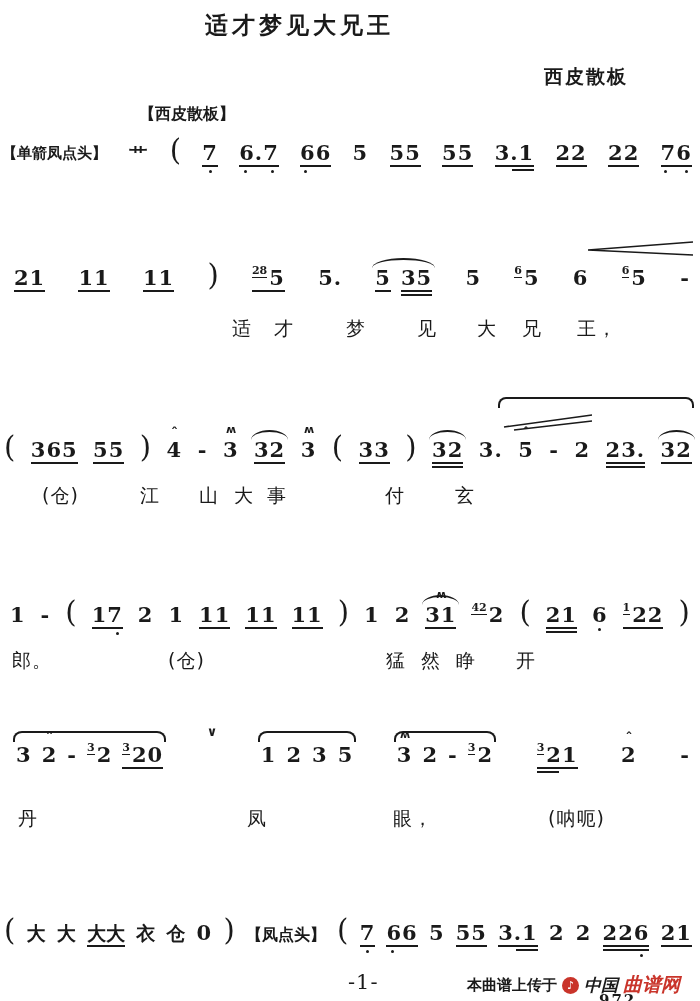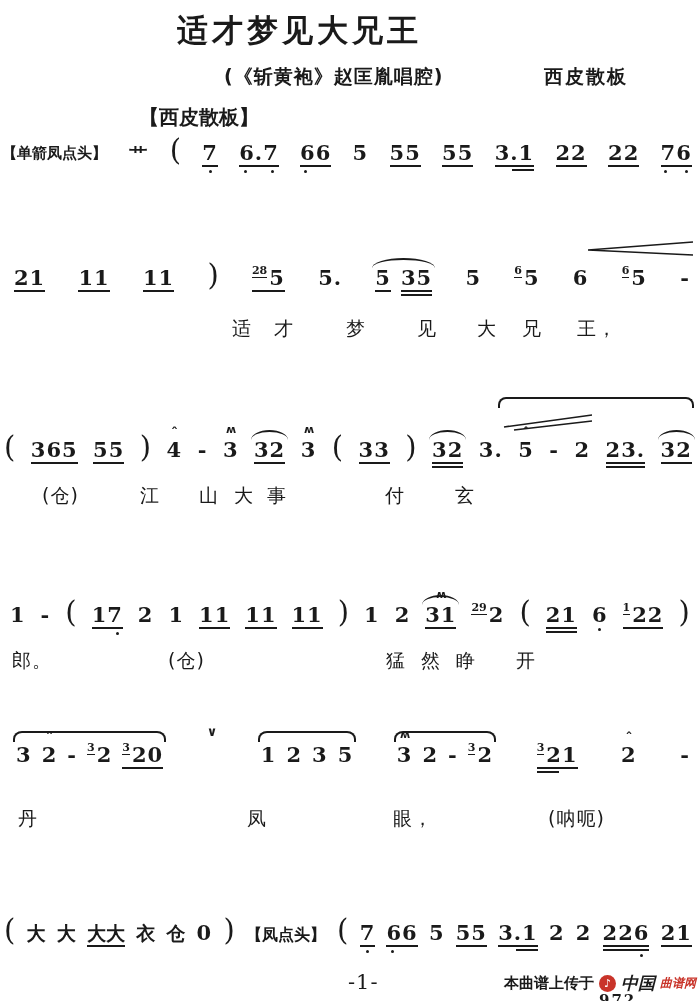--- a/index.html
+++ b/index.html
@@ -4,25 +4,25 @@
 <style>
   html,body{margin:0;padding:0;background:#e8e8e8;}
   .page{
     position:relative;width:700px;height:1001px;margin:0 auto;
     background:#ffffff;color:#1a1a1a;overflow:hidden;
     font-family:"DejaVu Sans",sans-serif;
   }
   
   .title{
     position:absolute;top:10px;left:0;width:599px;text-align:center;
-    font-size:31px;font-weight:bold;letter-spacing:4px;
+    font-size:23px;font-weight:bold;letter-spacing:4px;
   }
   .sub-source{position:absolute;top:64px;left:224px;font-size:19px;font-weight:bold;letter-spacing:1px;}
   .sub-performer{position:absolute;top:64px;left:544px;font-size:19px;font-weight:bold;letter-spacing:2px;}
-  .mode-label{position:absolute;top:104px;left:139px;font-size:20px;font-weight:bold;}
+  .mode-label{position:absolute;top:104px;left:139px;font-size:16px;font-weight:bold;}
   
   .noterow{
     position:absolute;height:40px;display:flex;justify-content:space-between;
     align-items:flex-end;overflow:visible;
   }
   .sys-label{font-size:15px;font-weight:bold;line-height:1.25;white-space:nowrap;}
   .meter{font-size:18px;font-weight:bold;margin:0 1px;line-height:1;}
   .cell{position:relative;display:inline-flex;flex-direction:column;align-items:center;}
   .main{display:flex;align-items:flex-end;}
   .nt{
@@ -62,36 +62,35 @@
   .grouped{padding-top:0;}
   
   .lyric{position:absolute;font-size:19px;letter-spacing:1px;white-space:nowrap;}
   
   .bracket{position:absolute;height:9px;border:2px solid #1a1a1a;border-bottom:none;
     border-radius:8px 8px 0 0;}
   .overlay-svg{position:absolute;}
   
   .pageno{position:absolute;top:970px;left:348px;font-family:"DejaVu Serif",serif;
     font-size:21px;letter-spacing:1px;}
-  .watermark{position:absolute;top:972px;right:4px;display:flex;align-items:center;gap:5px;}
+  .watermark{position:absolute;top:972px;right:20px;display:flex;align-items:center;gap:5px;}
   .wm-prefix{font-size:15px;font-weight:bold;}
   .wm-logo{width:17px;height:17px;border-radius:50%;display:inline-flex;align-items:center;
     justify-content:center;color:#fff;font-size:11px;line-height:1;}
   .wm-black{font-size:17px;font-weight:bold;font-style:italic;}
-  .wm-red{font-size:12px;font-weight:bold;font-style:italic;}
+  .wm-red{font-size:19px;font-weight:bold;font-style:italic;}
   .partial-serial{position:absolute;top:991px;left:599px;font-family:"DejaVu Serif",serif;
     font-size:15px;font-weight:bold;letter-spacing:2px;}
 </style>
 </head>
 <body>
 
 <div class="page" id="score">
 
   <div class="title">适才梦见大兄王</div>
-  <div class="sub-source">(《斩黄袍》赵匡胤唱腔)</div>
   <div class="sub-performer">西皮散板</div>
   <div class="mode-label">【西皮散板】</div>
 
   <svg class="overlay-svg" style="left:586px;top:240px;" width="110" height="20" viewBox="0 0 110 20">
     <path d="M2,10 L107,2 M2,10 L107,15" stroke="#1a1a1a" stroke-width="1.6" fill="none"></path>
   </svg>
   <div class="bracket" style="left:498px;top:397px;width:192px;"></div>
   <svg class="overlay-svg" style="left:502px;top:412px;" width="95" height="22" viewBox="0 0 95 22">
     <path d="M2,15 L90,3 M12,18 L90,9" stroke="#1a1a1a" stroke-width="1.6" fill="none"></path>
   </svg>
@@ -522,21 +521,21 @@
         <span class="mark mord">ʍ</span>
         <span class="main">
           <span class="nt">31</span>
         </span>
         <span class="below">
           <span class="ul"></span>
         </span>
       </span>
       <span class="cell">
         <span class="main">
-          <span class="grace">29</span>
+          <span class="grace">42</span>
           <span class="nt">2</span>
         </span>
       </span>
       <span class="cell paren">
         <span class="main">
           <span class="nt">(</span>
         </span>
       </span>
       <span class="cell">
         <span class="main">

